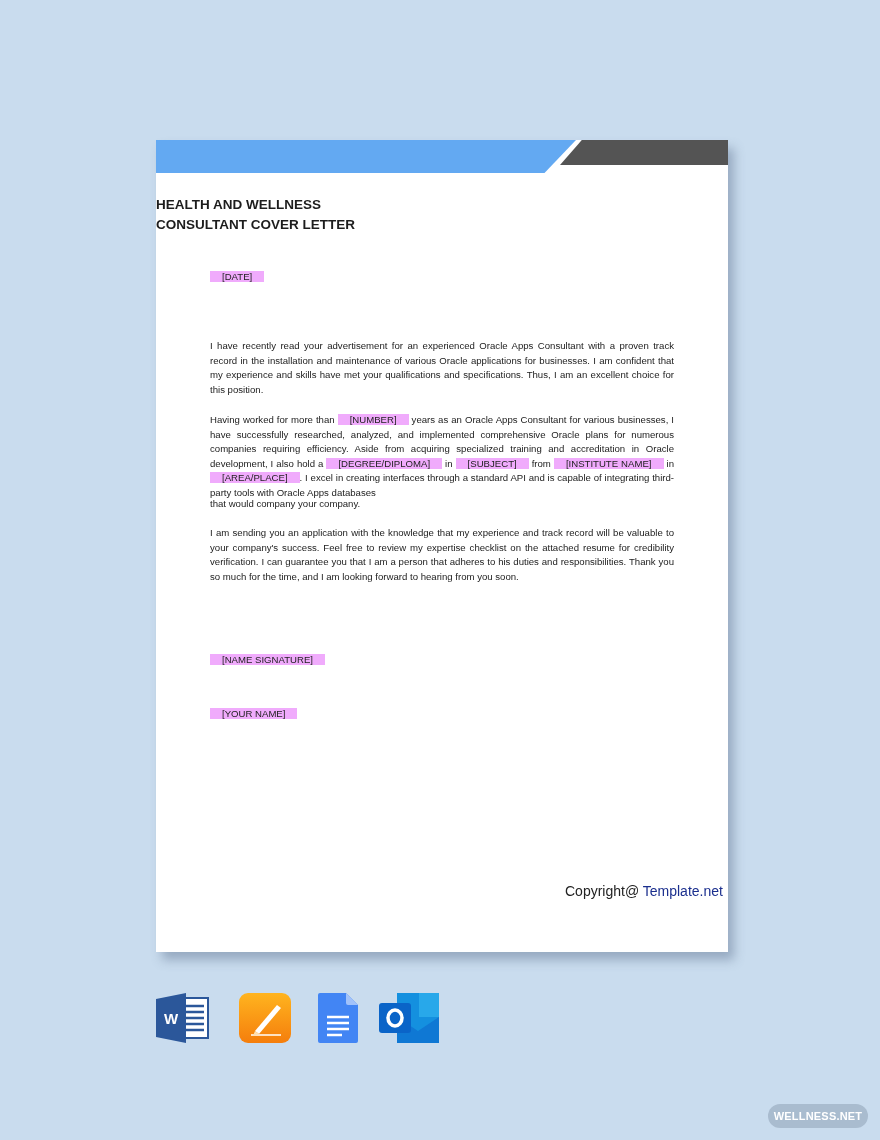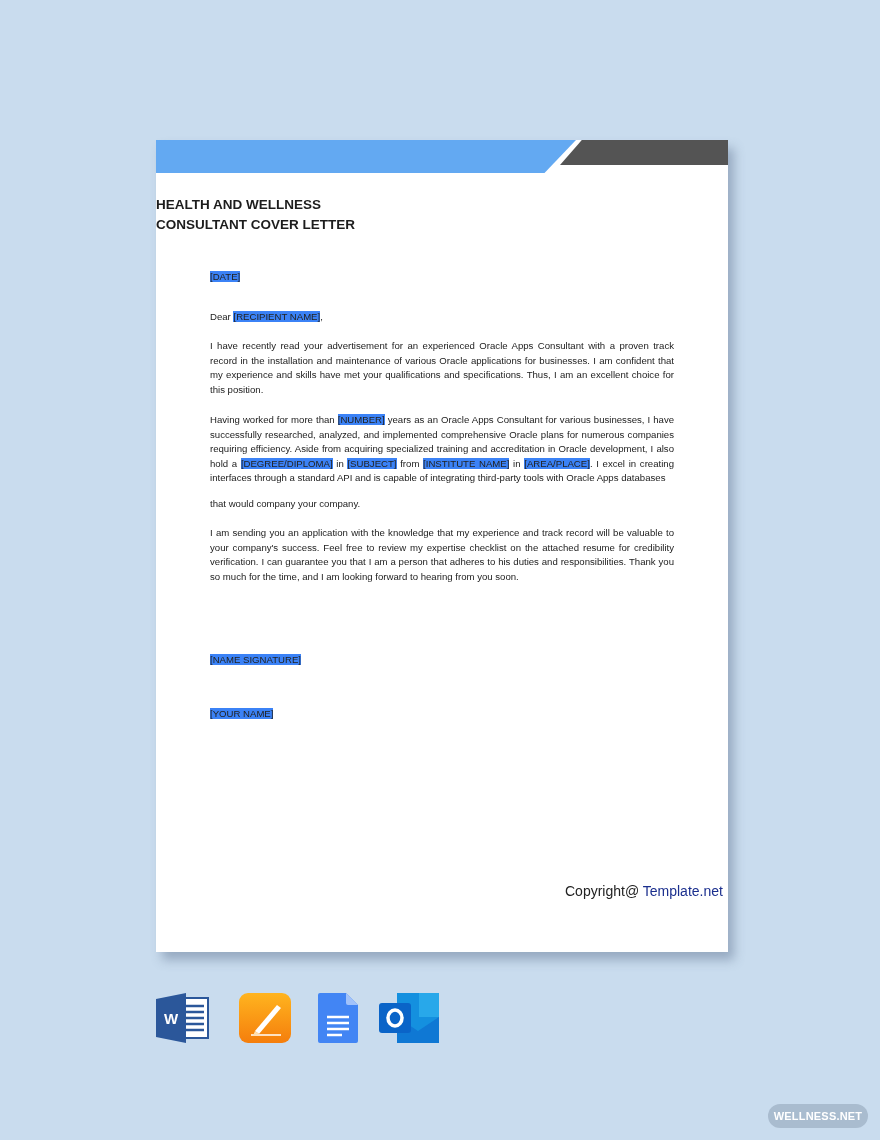--- a/index.html
+++ b/index.html
@@ -20,21 +20,21 @@
     clip-path: polygon(13% 0, 100% 0, 100% 100%, 0 100%);
   }
   .title {
     position:absolute; left:0; width:100%; top:55px; text-align:left;
     font-weight:bold; font-size:13.5px; line-height:20px; color:#1d1d1d;
   }
   .body-text {
     position:absolute; left:54px; width:464px; font-size:9.6px; line-height:14.6px; color:#222;
     text-align:justify;
   }
-  .hl { background:#3b82f6; padding:0 0; }
+  .hl { background:#f0abfc; padding:0 12px; }
   .copyright {
     position:absolute; left:409px; top:743px; font-size:14px; color:#222;
   }
   .copyright .link { color:#1b2f8e; }
   .icons { position:absolute; left:156px; top:993px; height:50px; }
   .icon { position:absolute; top:0; }
   .badge {
     position:absolute; left:768px; top:1104px; width:100px; height:24px; border-radius:12px;
     background:#a9bccf; color:#ffffff; font-size:11px; font-weight:bold; text-align:center; line-height:24px;
     letter-spacing:0.2px;
@@ -50,21 +50,20 @@
 
   <div class="title">
     <div>HEALTH AND WELLNESS</div>
     <div>CONSULTANT COVER LETTER</div>
   </div>
 
   <div class="body-text" style="top:130px;">
     <span class="hl">[DATE]</span>
   </div>
 
-  <div class="body-text" style="top:170px;"><span>Dear </span><span class="hl">[RECIPIENT NAME]</span><span>,</span></div>
 
   <div class="body-text" style="top:199px;">I have recently read your advertisement for an experienced Oracle Apps Consultant with a proven track record in the installation and maintenance of various Oracle applications for businesses. I am confident that my experience and skills have met your qualifications and specifications. Thus, I am an excellent choice for this position.</div>
 
   <div class="body-text" style="top:273px;"><span>Having worked for more than </span><span class="hl">[NUMBER]</span><span> years as an Oracle Apps Consultant for various businesses, I have successfully researched, analyzed, and implemented comprehensive Oracle plans for numerous companies requiring efficiency. Aside from acquiring specialized training and accreditation in Oracle development, I also hold a </span><span class="hl">[DEGREE/DIPLOMA]</span><span> in </span><span class="hl">[SUBJECT]</span><span> from </span><span class="hl">[INSTITUTE NAME]</span><span> in </span><span class="hl">[AREA/PLACE]</span><span>. I excel in creating interfaces through a standard API and is capable of integrating third-party tools with Oracle Apps databases</span></div>
 
   <div class="body-text" style="top:357px;">that would company your company.</div>
 
   <div class="body-text" style="top:386px;">I am sending you an application with the knowledge that my experience and track record will be valuable to your company's success. Feel free to review my expertise checklist on the attached resume for credibility verification. I can guarantee you that I am a person that adheres to his duties and responsibilities. Thank you so much for the time, and I am looking forward to hearing from you soon.</div>
 
 

